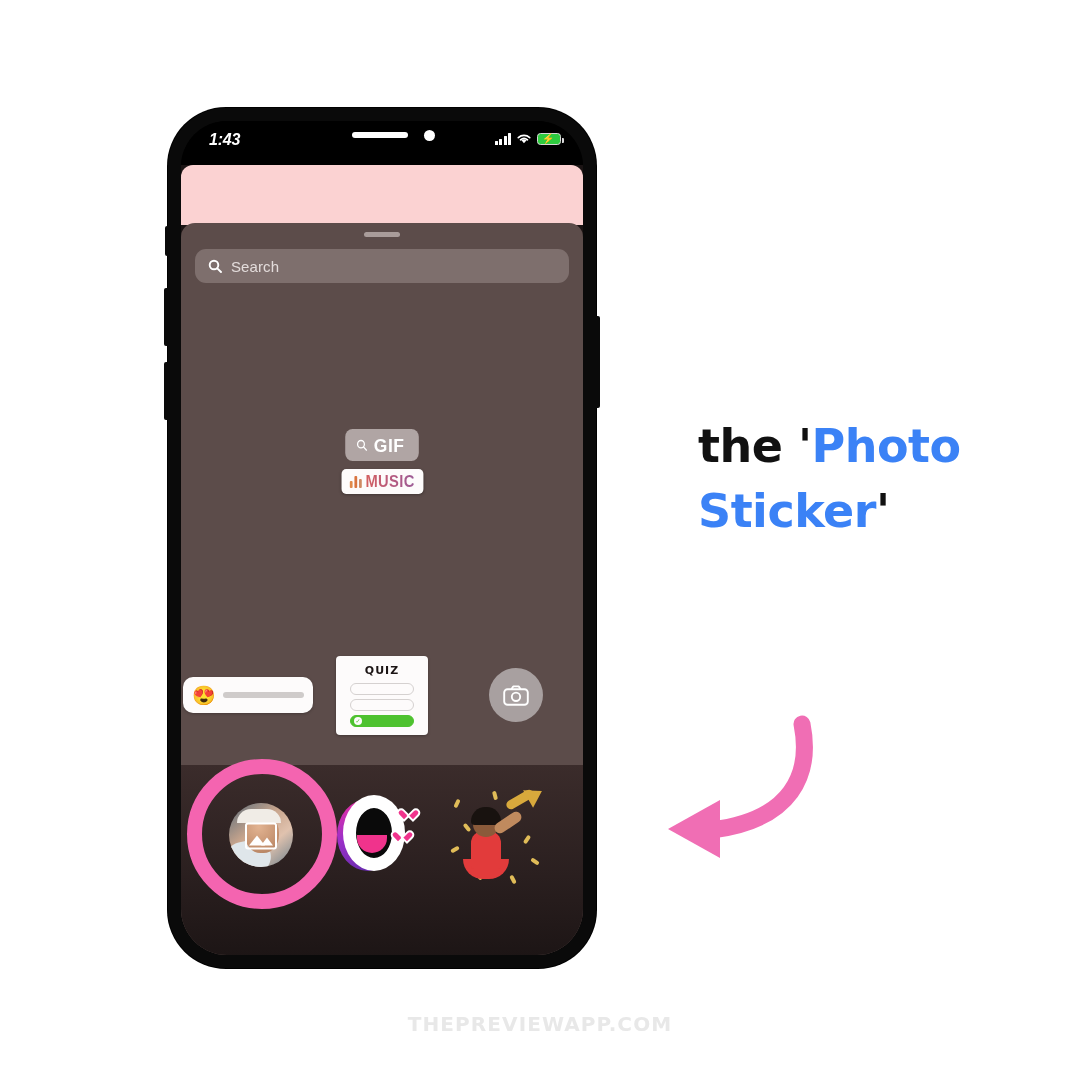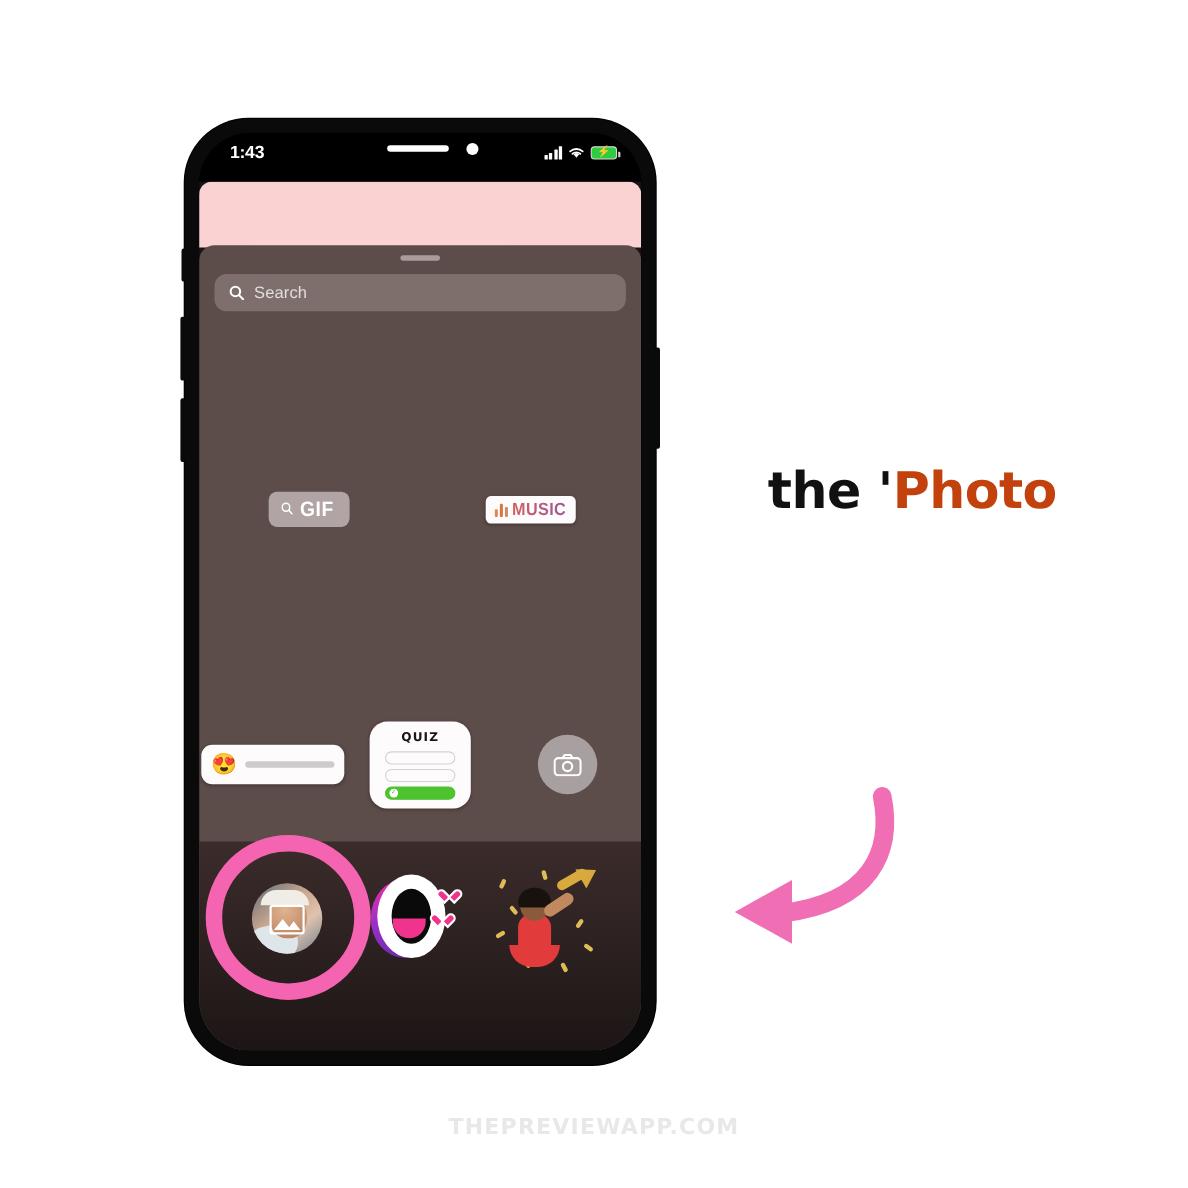--- a/index.html
+++ b/index.html
@@ -38,20 +38,21 @@
 
   
   #statusbar{
     position:absolute;left:0;top:0;width:402px;height:44px;
     background:#000;color:#fff;z-index:40;
   }
   #status-time{
     position:absolute;left:28px;top:10px;
     font-size:16px;font-weight:bold;letter-spacing:-0.2px;
     font-family:"Liberation Sans", sans-serif;
+    font-style:italic;
   }
   #notch{
     position:absolute;left:50%;transform:translateX(-50%);top:0;
     width:164px;height:30px;background:#000;
     border-radius:0 0 19px 19px;
   }
   #speaker{
     position:absolute;left:52px;top:11px;width:56px;height:6px;
     background:#fff;border-radius:3px;
   }
@@ -115,21 +116,21 @@
 
   
   .sticker-row{
     position:absolute;left:0;width:402px;height:72px;
     display:flex;align-items:center;
   }
   .cell{
     flex:1;display:flex;align-items:center;justify-content:center;
   }
   #row1{top:88px;}
-  #row2{top:204px;}
+  #row2{top:204px;flex-direction:column;}
   #row3{top:320px;}
   #row4{top:436px;}
 
   
   .pill{
     background:#fdfbfb;
     border-radius:5px;
     padding:5px 9px 4px 9px;
     font-family:"DejaVu Sans", sans-serif;
     font-weight:bold;
@@ -250,21 +251,21 @@
   #st-slider{
     background:#fdfbfb;border-radius:10px;width:112px;height:36px;
     display:flex;align-items:center;padding:0 9px;gap:7px;
     box-shadow:0 1px 3px rgba(0,0,0,.25);
   }
   #slider-emoji{font-size:19px;line-height:1;}
   #slider-track{flex:1;height:6px;background:#cfcbca;border-radius:3px;}
 
   
   #st-quiz{
-    background:#fdfbfb;border-radius:16px;width:78px;padding:8px 7px 8px 7px;
+    background:#fdfbfb;border-radius:4px;width:78px;padding:8px 7px 8px 7px;
     box-shadow:0 1px 3px rgba(0,0,0,.28);
     display:flex;flex-direction:column;gap:4px;align-items:center;
     font-family:"DejaVu Sans",sans-serif;
   }
   #st-quiz .lbl{font-size:11px;font-weight:bold;color:#1b1414;letter-spacing:1px;margin-bottom:2px;}
   .quiz-opt{
     width:64px;height:12px;border:1.2px solid #d5d1d0;border-radius:7px;
     box-sizing:border-box;
   }
   .quiz-opt.correct{
@@ -398,21 +399,21 @@
   
   #callout{
     position:absolute;left:698px;top:414px;width:330px;
     font-family:"DejaVu Sans", sans-serif;
     font-weight:bold;
     font-size:46px;
     line-height:1.42;
     color:#111111;
     letter-spacing:-0.5px;
   }
-  .accent{color:#c2410c;}
+  .accent{color:#3b82f6;}
 
   #arrow{position:absolute;left:660px;top:712px;width:170px;height:150px;}
 
   #watermark{
     position:absolute;left:0;top:1012px;width:1080px;
     text-align:center;
     font-family:"DejaVu Sans", sans-serif;
     font-weight:bold;font-size:20px;letter-spacing:1.1px;
     color:#e8e8e8;
   }
@@ -569,20 +570,21 @@
 
         </div>
 
       </div>
     </div>
   </div>
 </div>
 
 <div id="callout">
   <div><span>the '</span><span class="accent">Photo</span></div>
+  <div><span class="accent">Sticker</span><span>'</span></div>
 </div>
 
 <svg id="arrow" viewBox="0 0 170 150">
   <path d="M142 12 C 152 62, 132 108, 52 118" stroke="#f06eb4" stroke-width="17" fill="none" stroke-linecap="round"></path>
   <path d="M8 117 L 60 88 L 60 146 Z" fill="#f06eb4"></path>
 </svg>
 
 <div id="watermark">THEPREVIEWAPP.COM</div>
 
 </body></html>

